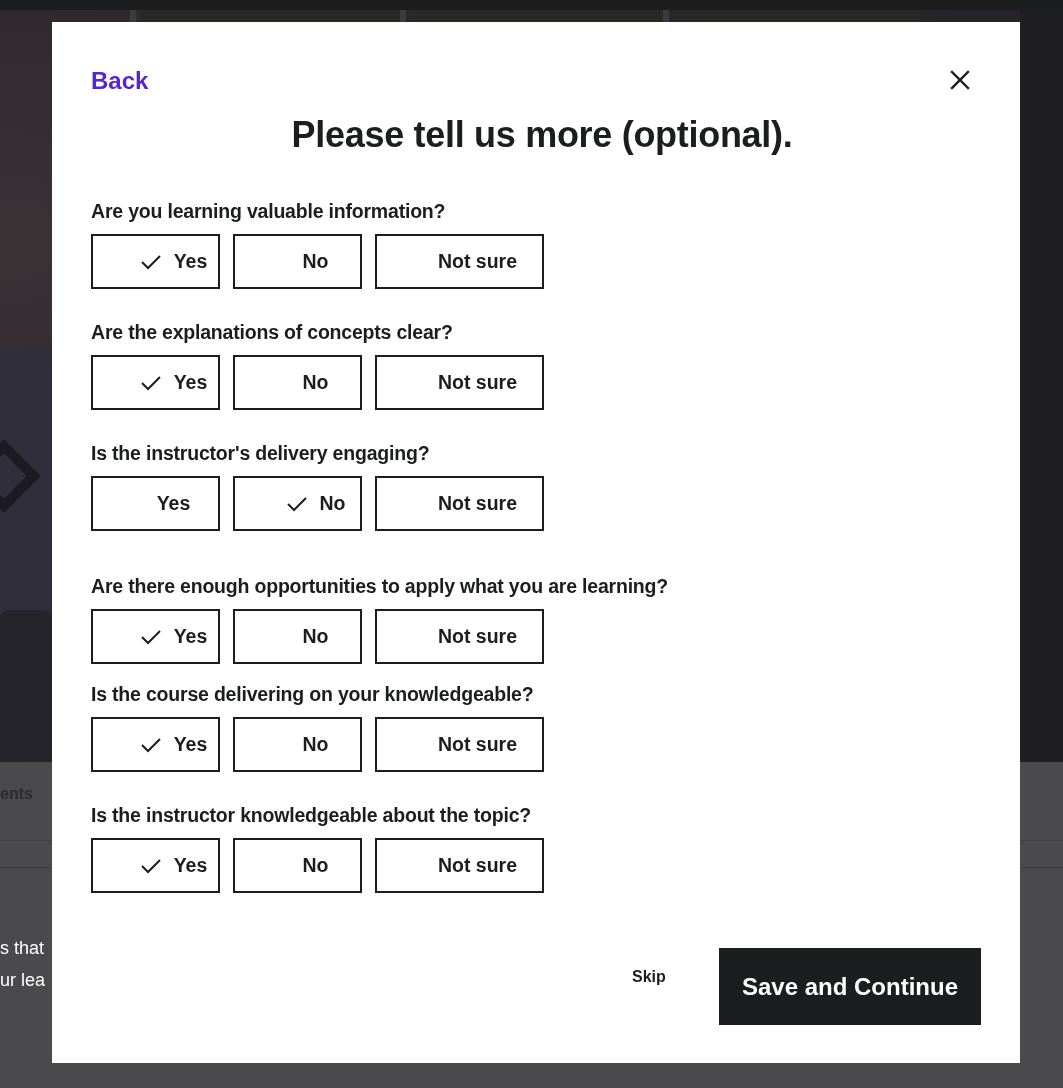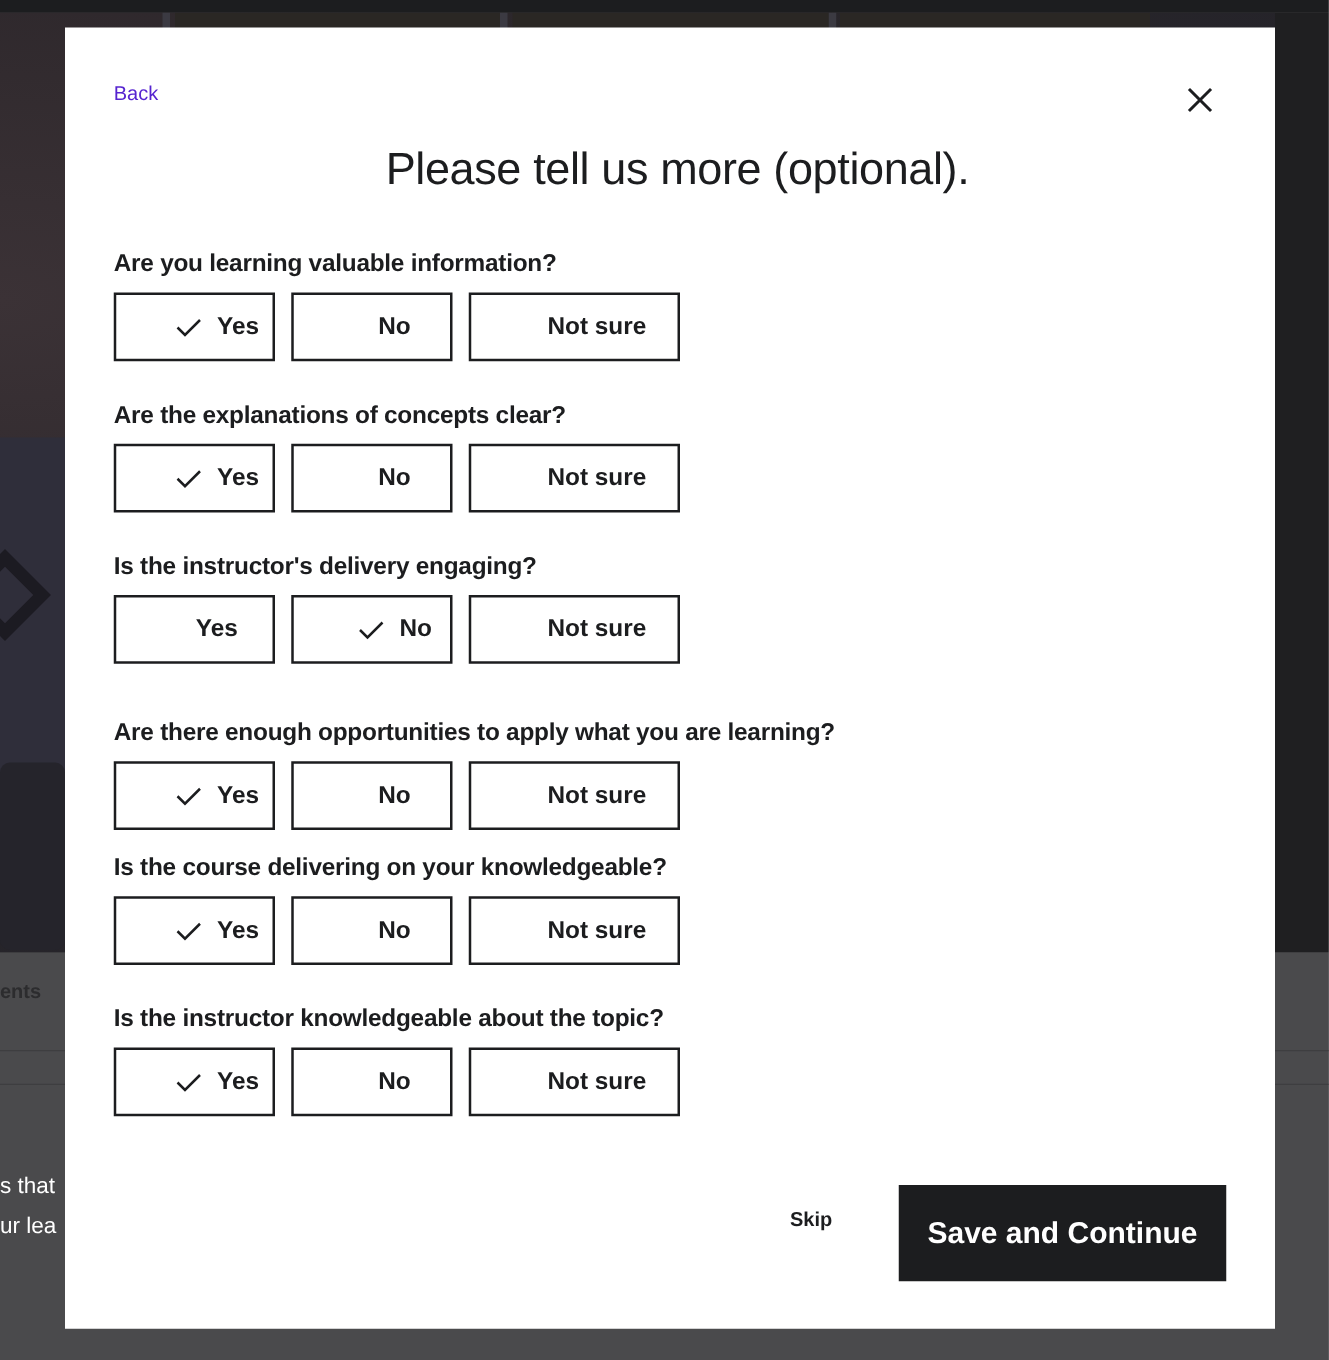--- a/index.html
+++ b/index.html
@@ -17,25 +17,25 @@
   .bg-video .mug { position: absolute; left: 0; top: 600px; width: 52px; height: 150px; background: #25242b; border-radius: 8px; }
 
   .bg-page { position: absolute; left: 0; top: 762px; width: 1063px; height: 326px; background: #4a4a4c; }
   .bg-tabs-line1 { position: absolute; left: 0; top: 840px; width: 1063px; height: 1px; background: #3e3e40; }
   .bg-tabs-line2 { position: absolute; left: 0; top: 867px; width: 1063px; height: 1px; background: #3e3e40; }
   .bg-tab-label { position: absolute; left: 0; top: 785px; color: #2c2c2e; font-weight: 700; font-size: 16px; white-space: nowrap; }
   .bg-text-line { position: absolute; left: 0; color: #ffffff; font-size: 18px; white-space: nowrap; }
 
   .modal { position: absolute; left: 52px; top: 22px; width: 968px; height: 1041px; background: #ffffff; }
 
-  .back-link { position: absolute; left: 39px; top: 45px; color: #5624d0; font-weight: 400; font-size: 16px; cursor: pointer; }
+  .back-link { position: absolute; left: 39px; top: 45px; color: #5624d0; font-weight: 700; font-size: 24px; cursor: pointer; }
   .close-btn { position: absolute; left: 896px; top: 46px; width: 24px; height: 24px; cursor: pointer; }
   .close-btn svg { width: 24px; height: 24px; display: block; }
 
-  .title { position: absolute; left: 0; top: 92px; width: 968px; text-align: center; font-size: 36px; font-weight: 400; color: #1c1d1f; letter-spacing: -0.3px; padding-left: 12px; }
+  .title { position: absolute; left: 0; top: 92px; width: 968px; text-align: center; font-size: 36px; font-weight: 700; color: #1c1d1f; letter-spacing: -0.3px; padding-left: 12px; }
 
   .question { position: absolute; left: 39px; width: 880px; }
   .q-label { font-size: 19.5px; font-weight: 700; color: #1c1d1f; height: 26px; line-height: 26px; letter-spacing: -0.2px; }
   .opts { position: absolute; left: 0; top: 36px; height: 55px; }
   .opt { position: absolute; top: 0; height: 55px; border: 2px solid #1c1d1f; background: #fff; display: flex; align-items: center; justify-content: center; font-size: 19.5px; font-weight: 700; color: #1c1d1f; cursor: pointer; padding-left: 36px; }
   .opt .check { display: inline-block; width: 22px; height: 18px; margin-right: 12px; }
   .opt .check svg { width: 22px; height: 18px; display: block; }
   .opt.o0 { left: 0; width: 129px; }
   .opt.o1 { left: 142px; width: 129px; }
   .opt.o2 { left: 284px; width: 169px; }

